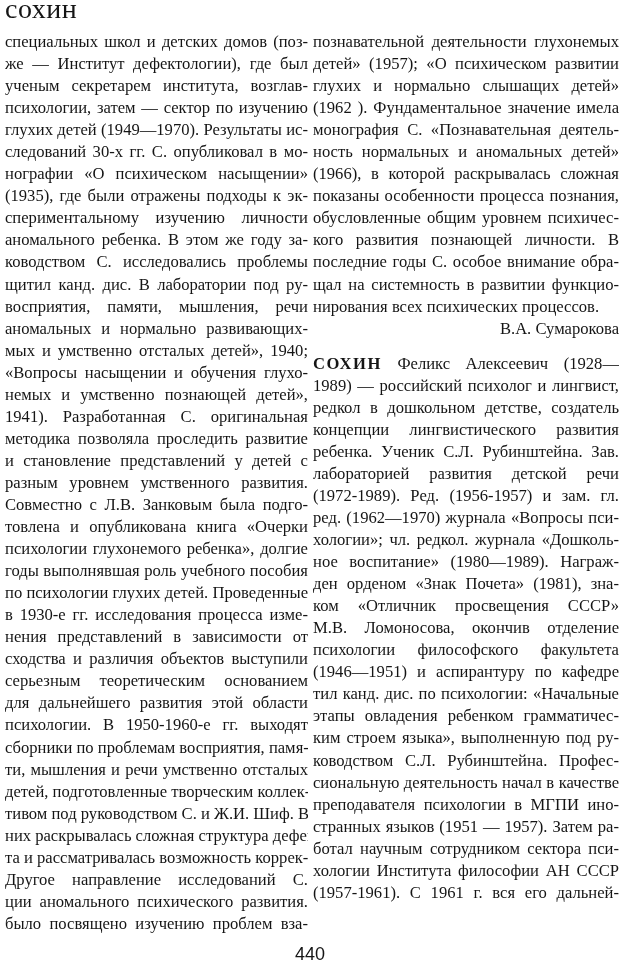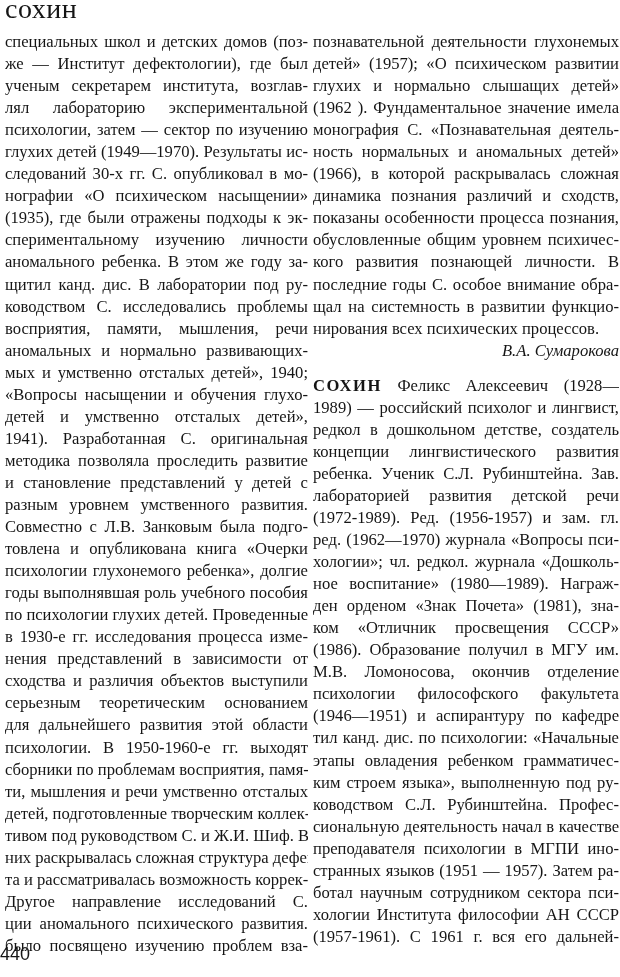--- a/index.html
+++ b/index.html
@@ -21,53 +21,53 @@
       display: block;
       font-size: 16.6px;
       line-height: 22.05px;
       height: 22.05px;
       white-space: nowrap;
       text-align: justify;
       text-align-last: justify;
       overflow: hidden;
     }
     .line.last { text-align-last: left; }
-    .line.right { text-align: right; text-align-last: right; font-style: italic; }
+    .line.right { text-align: right; text-align-last: right; }
     .gap { display: block; height: 13px; }
     .entry-name { font-weight: bold; letter-spacing: 1.5px; }
     .page-number {
       position: absolute; left: 0; width: 620px; top: 943px;
+      text-align: center;
       font-family: "Liberation Sans", "DejaVu Sans", sans-serif;
       font-size: 18px; line-height: 22px;
     }
   </style>
 </head>
 <body>
 
 <div class="running-head">сохин</div>
 
 <div class="column col-left" id="left-col">
     <span class="line">специальных школ и детских домов (поз-</span>
     <span class="line">же — Институт дефектологии), где был</span>
     <span class="line">ученым секретарем института, возглав-</span>
-    <span class="line">лял лабораторию экспериментальной</span>
     <span class="line">психологии, затем — сектор по изучению</span>
     <span class="line">глухих детей (1949—1970). Результаты ис-</span>
     <span class="line">следований 30-х гг. С. опубликовал в мо-</span>
     <span class="line">нографии «О психическом насыщении»</span>
     <span class="line">(1935), где были отражены подходы к эк-</span>
     <span class="line">спериментальному изучению личности</span>
     <span class="line">аномального ребенка. В этом же году за-</span>
+    <span class="line">ководством С. исследовались проблемы</span>
     <span class="line">щитил канд. дис. В лаборатории под ру-</span>
-    <span class="line">ководством С. исследовались проблемы</span>
     <span class="line">восприятия, памяти, мышления, речи</span>
     <span class="line">аномальных и нормально развивающих-</span>
     <span class="line">мых и умственно отсталых детей», 1940;</span>
     <span class="line">«Вопросы насыщении и обучения глухо-</span>
-    <span class="line">детей и умственно отсталых детей»,</span>
+    <span class="line">немых и умственно познающей детей»,</span>
     <span class="line">1941). Разработанная С. оригинальная</span>
     <span class="line">методика позволяла проследить развитие</span>
     <span class="line">и становление представлений у детей с</span>
     <span class="line">разным уровнем умственного развития.</span>
     <span class="line">Совместно с Л.В. Занковым была подго-</span>
     <span class="line">товлена и опубликована книга «Очерки</span>
     <span class="line">психологии глухонемого ребенка», долгие</span>
     <span class="line">годы выполнявшая роль учебного пособия</span>
     <span class="line">по психологии глухих детей. Проведенные</span>
     <span class="line">в 1930-е гг. исследования процесса изме-</span>
@@ -89,21 +89,20 @@
 
 <div class="column col-right">
   <div id="right-cont">
       <span class="line">познавательной деятельности глухонемых</span>
       <span class="line">детей» (1957); «О психическом развитии</span>
       <span class="line">глухих и нормально слышащих детей»</span>
       <span class="line">(1962 ). Фундаментальное значение имела</span>
       <span class="line">монография С. «Познавательная деятель-</span>
       <span class="line">ность нормальных и аномальных детей»</span>
       <span class="line">(1966), в которой раскрывалась сложная</span>
-      <span class="line">динамика познания различий и сходств,</span>
       <span class="line">показаны особенности процесса познания,</span>
       <span class="line">обусловленные общим уровнем психичес-</span>
       <span class="line">кого развития познающей личности. В</span>
       <span class="line">последние годы С. особое внимание обра-</span>
       <span class="line">щал на системность в развитии функцио-</span>
       <span class="line last">нирования всех психических процессов.</span>
     </div>
   <span class="line right">В.А. Сумарокова</span>
   <span class="gap"></span>
   <div>
@@ -113,21 +112,20 @@
         <span class="line">редкол в дошкольном детстве, создатель</span>
         <span class="line">концепции лингвистического развития</span>
         <span class="line">ребенка. Ученик С.Л. Рубинштейна. Зав.</span>
         <span class="line">лабораторией развития детской речи</span>
         <span class="line">(1972-1989). Ред. (1956-1957) и зам. гл.</span>
         <span class="line">ред. (1962—1970) журнала «Вопросы пси-</span>
         <span class="line">хологии»; чл. редкол. журнала «Дошколь-</span>
         <span class="line">ное воспитание» (1980—1989). Награж-</span>
         <span class="line">ден орденом «Знак Почета» (1981), зна-</span>
         <span class="line">ком «Отличник просвещения СССР»</span>
-        <span class="line">(1986). Образование получил в МГУ им.</span>
         <span class="line">М.В. Ломоносова, окончив отделение</span>
         <span class="line">психологии философского факультета</span>
         <span class="line">(1946—1951) и аспирантуру по кафедре</span>
         <span class="line">тил канд. дис. по психологии: «Начальные</span>
         <span class="line">этапы овладения ребенком грамматичес-</span>
         <span class="line">ким строем языка», выполненную под ру-</span>
         <span class="line">ководством С.Л. Рубинштейна. Профес-</span>
         <span class="line">сиональную деятельность начал в качестве</span>
         <span class="line">преподавателя психологии в МГПИ ино-</span>
         <span class="line">странных языков (1951 — 1957). Затем ра-</span>

